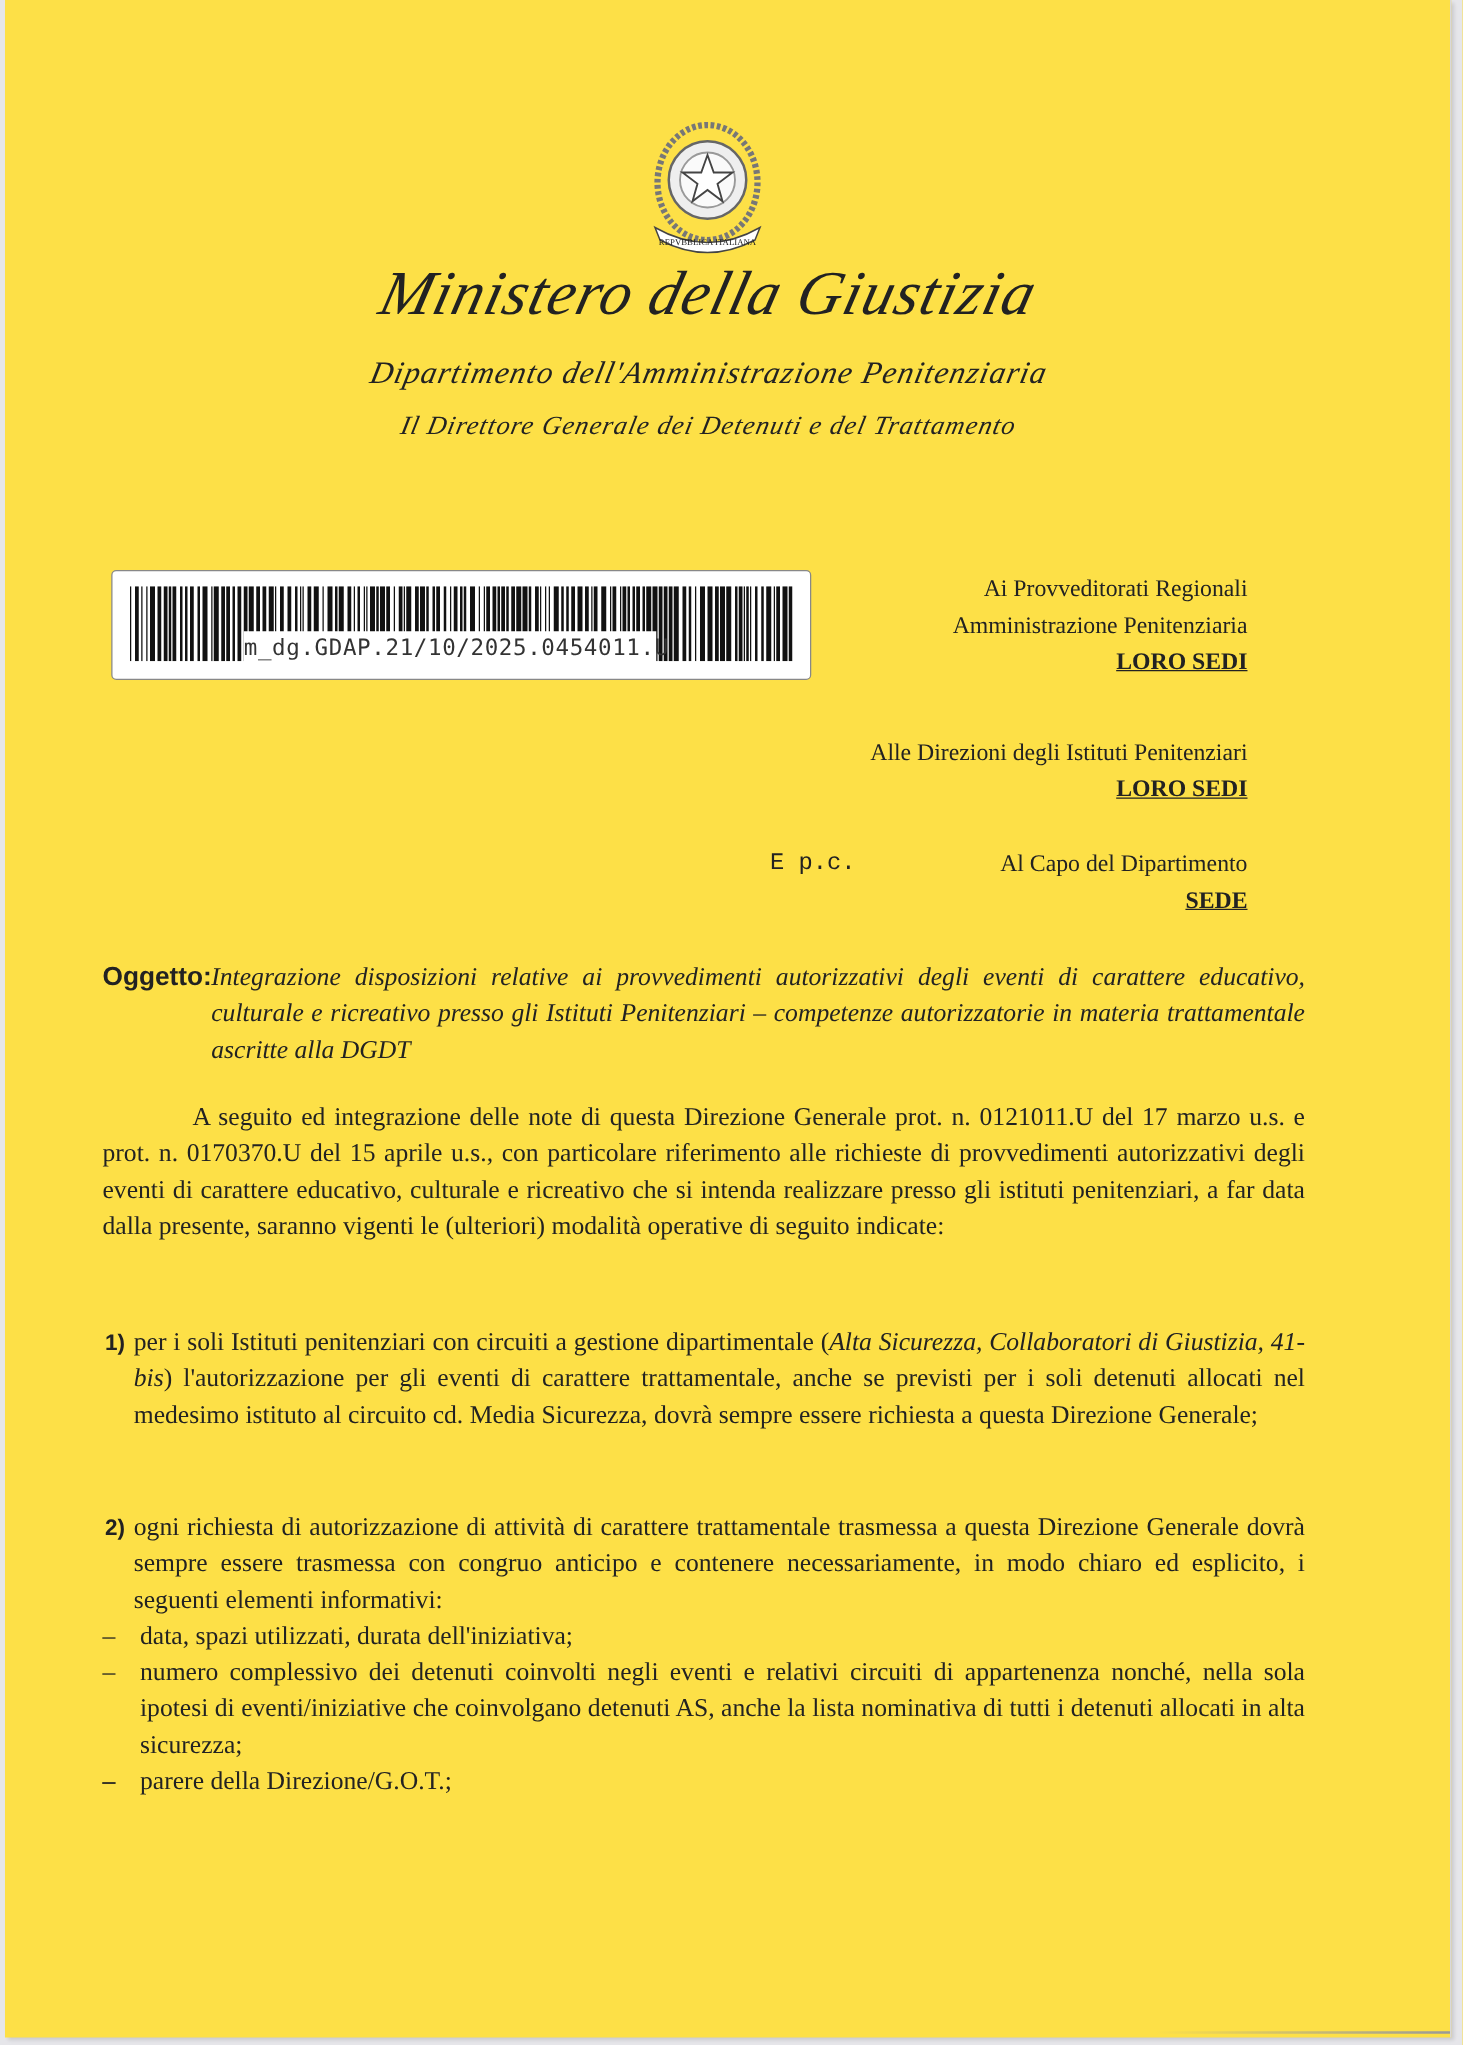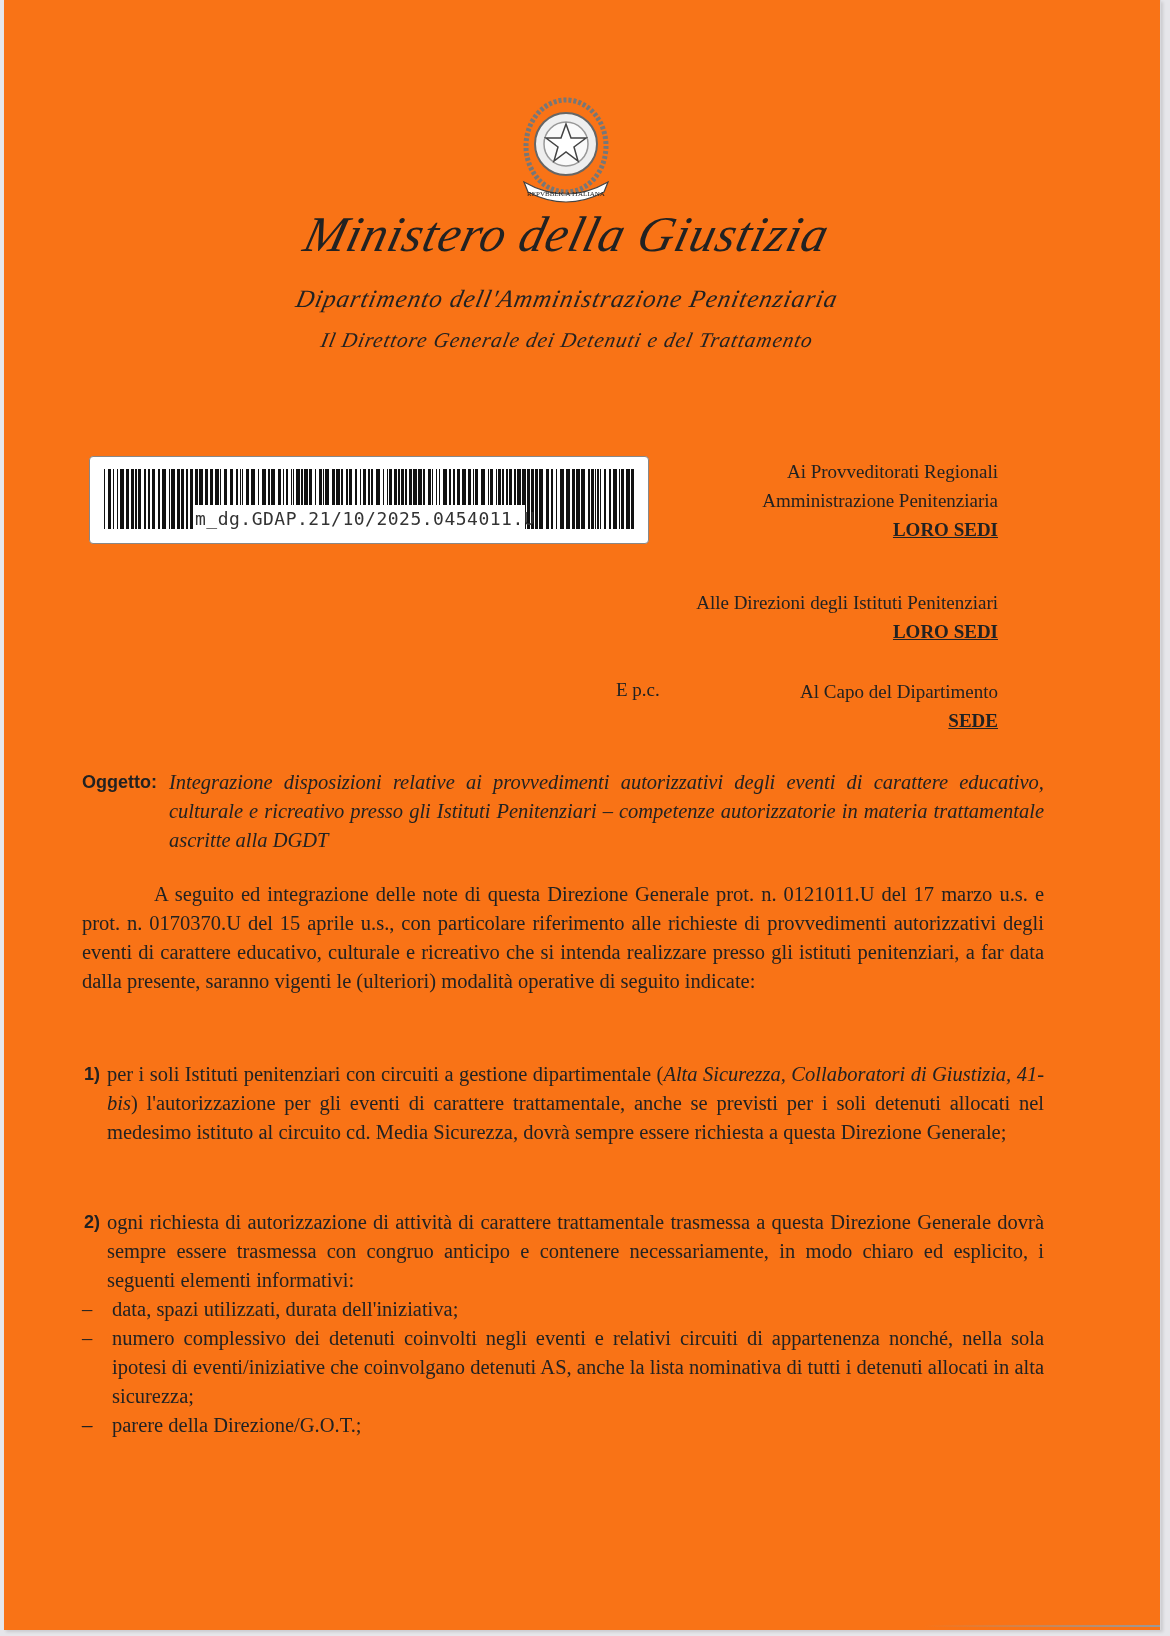--- a/index.html
+++ b/index.html
@@ -2,21 +2,21 @@
 <html><head>
   <meta charset="utf-8">
   <style>
     html, body { margin: 0; padding: 0; }
     body {
       width: 1170px; height: 1636px; background: #e6e6ea; position: relative; overflow: hidden;
       font-family: "DejaVu Serif", "Liberation Serif", serif;
     }
     .page {
       position: absolute; left: 4px; top: 0; width: 1156px; height: 1630px;
-      background: #f97316;
+      background: #fde047;
       box-shadow: 2px 2px 3px rgba(0,0,0,0.12);
       border-right: 1px solid #d8d8dc;
     }
     .abs { position: absolute; }
     .emblem { left: 512px; top: 94px; width: 100px; height: 112px; }
     .script {
       font-family: "Liberation Serif", serif; font-style: italic; color: #222;
       white-space: nowrap; text-align: center; left: 0; width: 1126px;
     }
     .script.title { top: 205px; font-size: 50px; letter-spacing: 1px; transform: skewX(-14deg); }
@@ -29,28 +29,28 @@
     }
     .barcode-bars { position: absolute; left: 14px; top: 12px; width: 530px; height: 60px; }
     .barcode-text {
       position: absolute; left: 105px; top: 48px; width: 330px; height: 28px;
       background: #fff; font-family: "DejaVu Sans Mono", "Liberation Mono", monospace;
       font-size: 18px; color: #333; text-align: center; line-height: 28px; letter-spacing: 0.5px;
     }
 
     .recip { right: 162px; text-align: right; font-size: 19px; color: #222; line-height: 29px; font-family: "Liberation Serif", serif; }
     .recip .ul { font-weight: bold; text-decoration: underline; }
-    .epc { left: 612px; top: 679px; font-size: 19px; color: #222; font-family: Liberation Serif, serif; text-align: center; }
+    .epc { left: 612px; top: 679px; font-size: 19px; color: #222; font-family: Liberation Mono, monospace; text-align: center; }
 
     .body-text {
       font-family: "Liberation Serif", serif; font-size: 20.5px; color: #222; line-height: 29px;
       text-align: justify;
     }
     .oggetto { left: 78px; top: 767px; width: 962px; }
-    .oggetto .lbl { font-family: "Liberation Sans", sans-serif; font-weight: bold; font-size: 18px; }
+    .oggetto .lbl { font-family: "Liberation Sans", sans-serif; font-weight: bold; font-size: 21px; }
     .oggetto .obj { font-style: italic; }
     .oggetto-block { display: block; padding-left: 87px; margin-top: -29px; text-indent: 0; }
 
     .para1 { left: 78px; top: 880px; width: 962px; text-indent: 72px; }
     .item { left: 78px; width: 962px; }
     .item .num { position: absolute; left: 2px; top: 0; font-family: "Liberation Sans", sans-serif; font-weight: bold; font-size: 18px; }
     .item .txt { margin-left: 25px; display: block; }
     .item1 { top: 1060px; }
     .item2 { top: 1208px; }
     .dash-list { list-style: none; margin: 0; padding: 0; }

